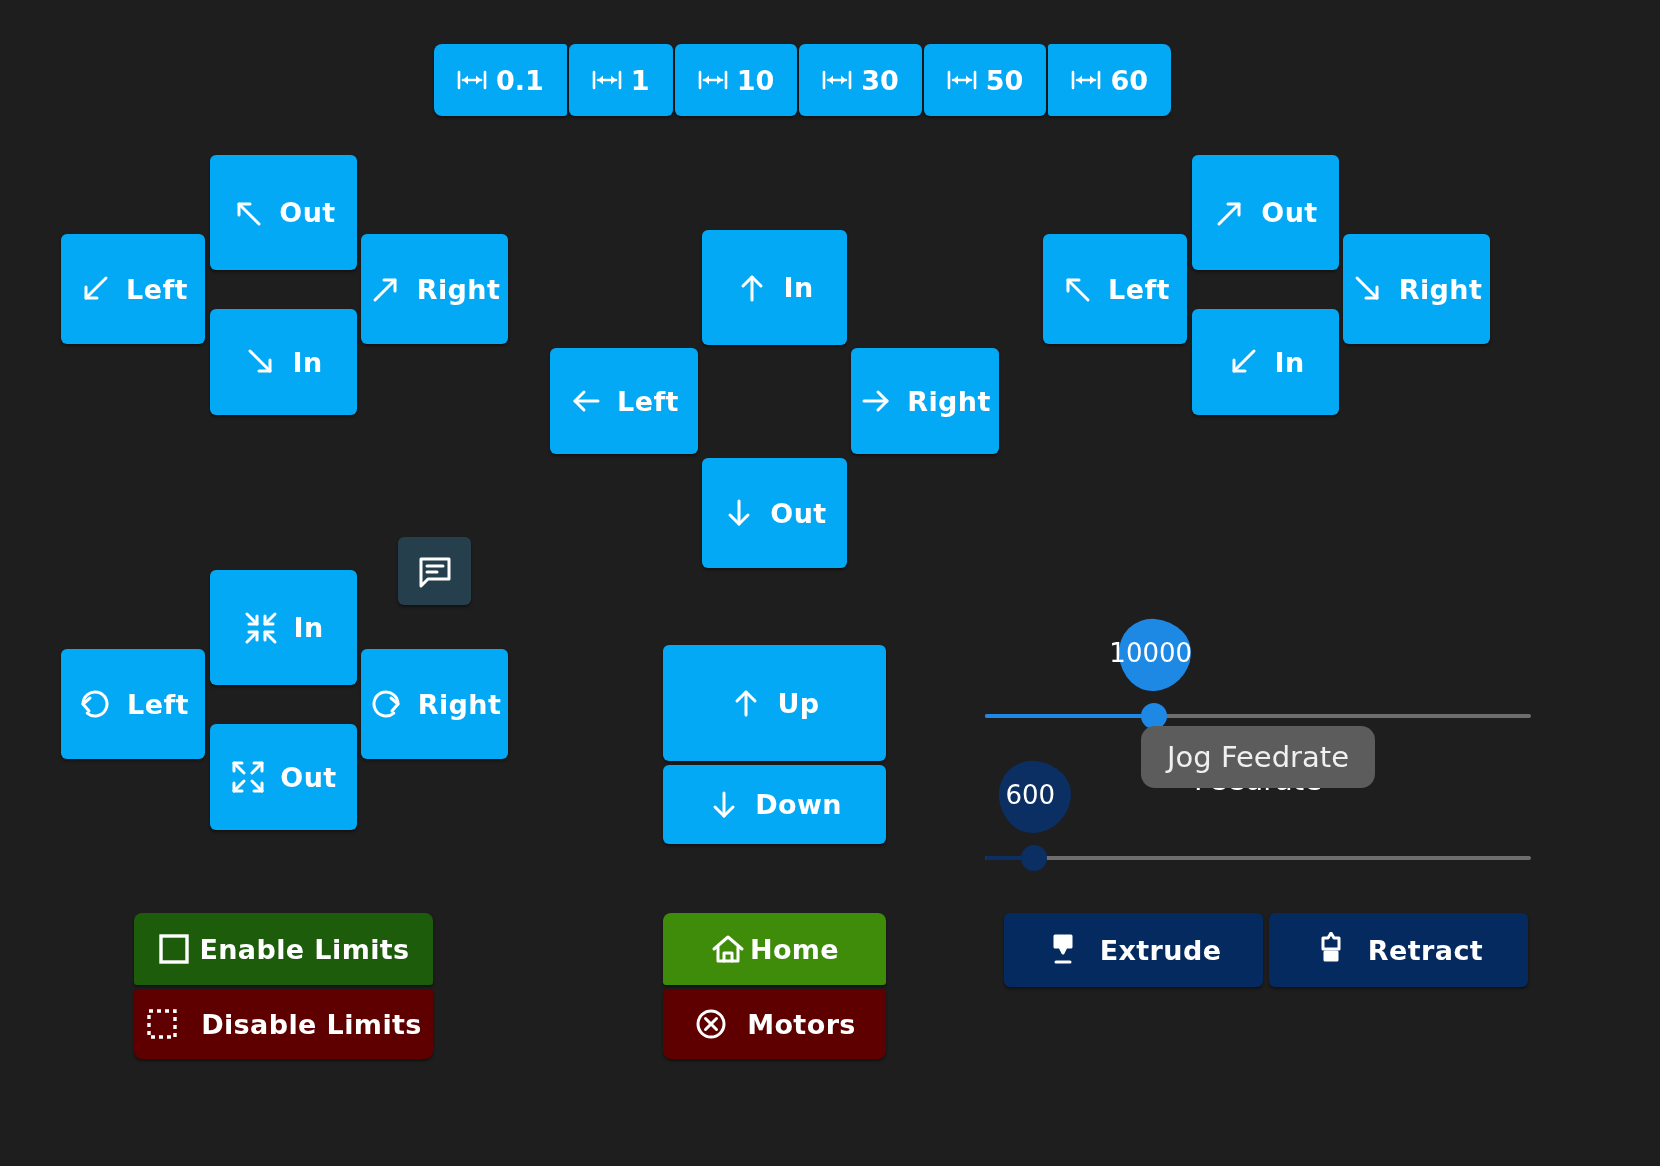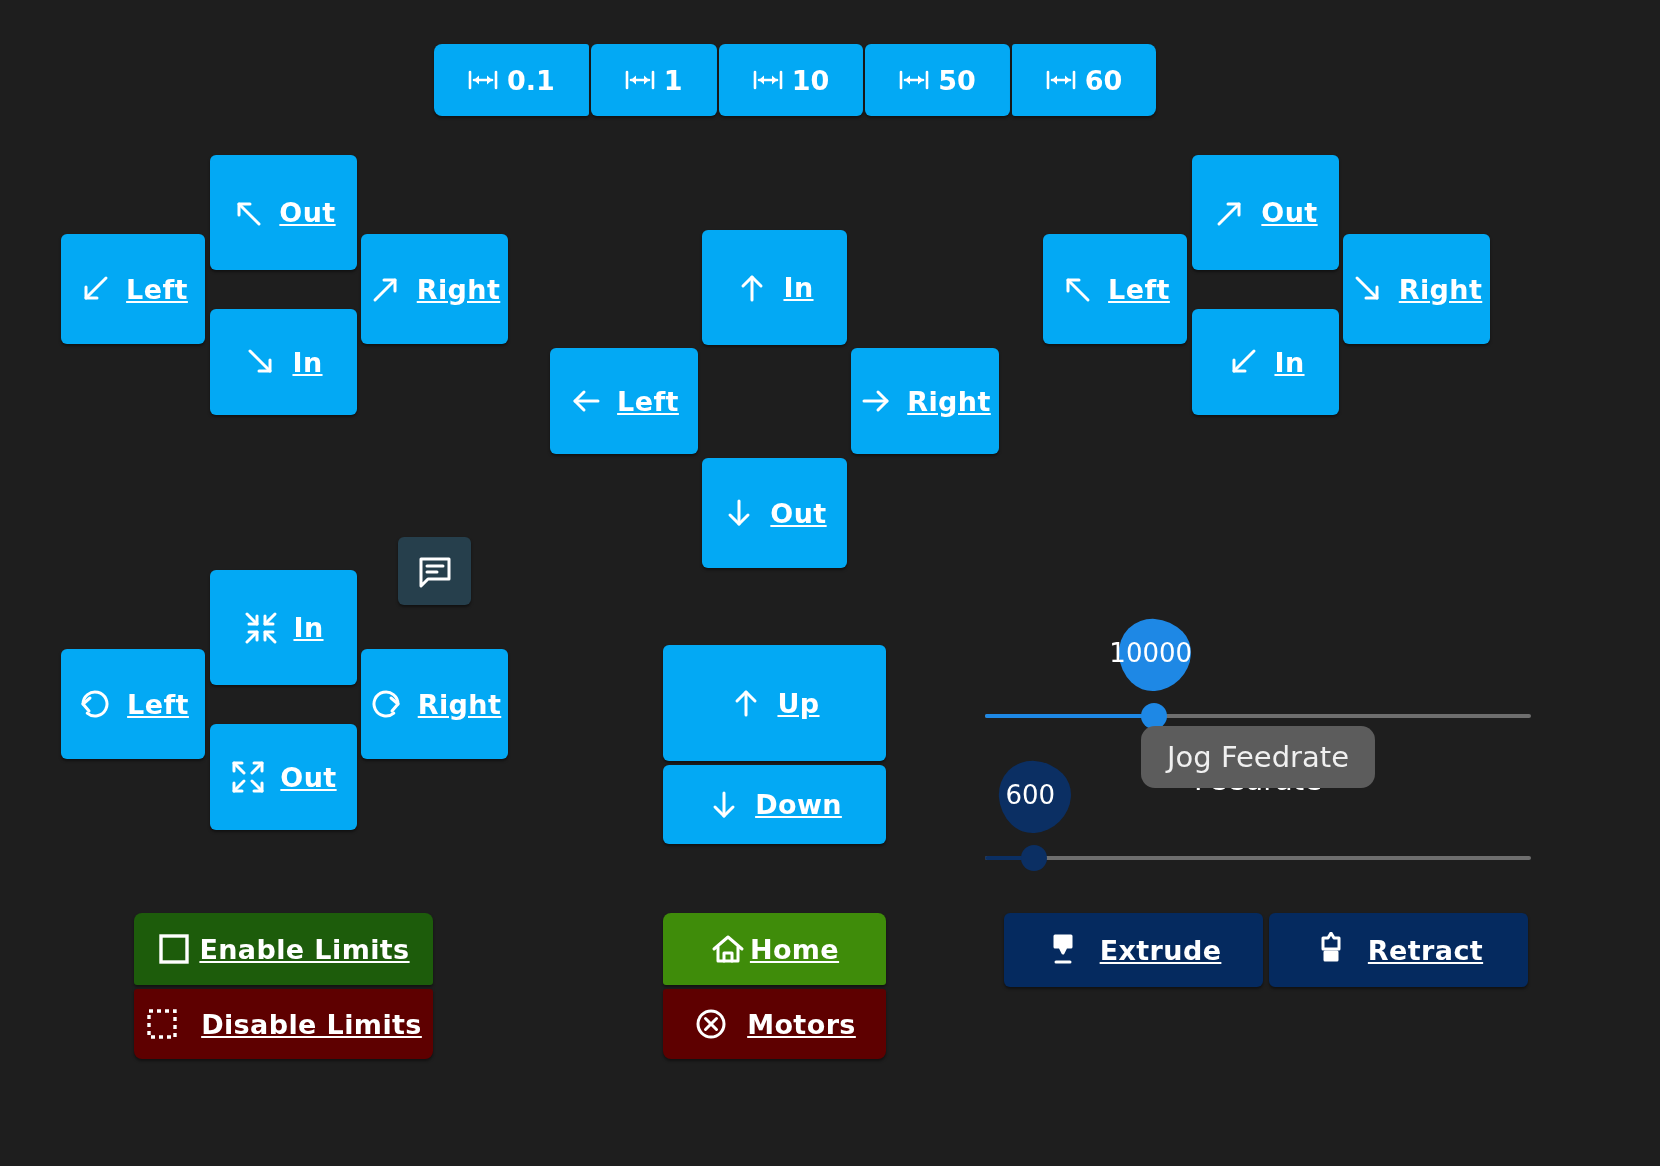--- a/index.html
+++ b/index.html
@@ -20,41 +20,40 @@
     justify-content: center;
     gap: 14px;
     border-radius: 6px;
     color: #ffffff;
     font-size: 27px;
     font-weight: 700;
     letter-spacing: .4px;
     user-select: none;
     line-height: 1;
     box-shadow: 0 2px 3px rgba(0,0,0,.45);
-    text-decoration: underline;
   }
   .btn.blue  { background: #03a9f4; }
   .btn.green-dark { background: #1d5c0b; }
   .btn.green { background: #3f8c0a; }
   .btn.red   { background: #5e0000; }
   .btn.navy  { background: #052a5f; text-align: center; }
   .btn.slate { background: #263f4c; }
 
   .ico { display: inline-flex; align-items: center; justify-content: center; flex: none; }
   .ico svg { display: block; }
 
   
   .distbar { position: absolute; left: 434px; top: 44px; display: flex; gap: 2px; }
   .distbtn {
     height: 72px;
     display: flex; align-items: center; justify-content: flex-end;
     gap: 9px;
     background: #03a9f4; color: #fff;
     font-size: 27px; font-weight: 700;
-    padding: 0 34px;
+    padding: 0 23px;
     border-radius: 6px;
     user-select: none;
     box-shadow: 0 2px 3px rgba(0,0,0,.45);
   }
   .distbtn:first-child { border-radius: 8px 3px 3px 8px; }
   .distbtn:last-child  { border-radius: 3px 8px 8px 3px; }
 
   
   .slider-wrap { position: absolute; }
   .track {
@@ -155,20 +154,34 @@
         <svg width="30" height="24" viewBox="0 0 30 24">
             <g stroke="#fff" stroke-width="2.6" stroke-linecap="round">
               <line x1="2" y1="4" x2="2" y2="20"></line>
               <line x1="28" y1="4" x2="28" y2="20"></line>
               <line x1="6" y1="12" x2="24" y2="12"></line>
             </g>
             <path d="M6 12 L11 7.5 L11 16.5 Z" fill="#fff"></path>
             <path d="M24 12 L19 7.5 L19 16.5 Z" fill="#fff"></path>
           </svg>
       </span>
+      <span>30</span>
+    </div>
+    <div class="distbtn">
+      <span class="ico">
+        <svg width="30" height="24" viewBox="0 0 30 24">
+            <g stroke="#fff" stroke-width="2.6" stroke-linecap="round">
+              <line x1="2" y1="4" x2="2" y2="20"></line>
+              <line x1="28" y1="4" x2="28" y2="20"></line>
+              <line x1="6" y1="12" x2="24" y2="12"></line>
+            </g>
+            <path d="M6 12 L11 7.5 L11 16.5 Z" fill="#fff"></path>
+            <path d="M24 12 L19 7.5 L19 16.5 Z" fill="#fff"></path>
+          </svg>
+      </span>
       <span>50</span>
     </div>
     <div class="distbtn">
       <span class="ico">
         <svg width="30" height="24" viewBox="0 0 30 24">
             <g stroke="#fff" stroke-width="2.6" stroke-linecap="round">
               <line x1="2" y1="4" x2="2" y2="20"></line>
               <line x1="28" y1="4" x2="28" y2="20"></line>
               <line x1="6" y1="12" x2="24" y2="12"></line>
             </g>

